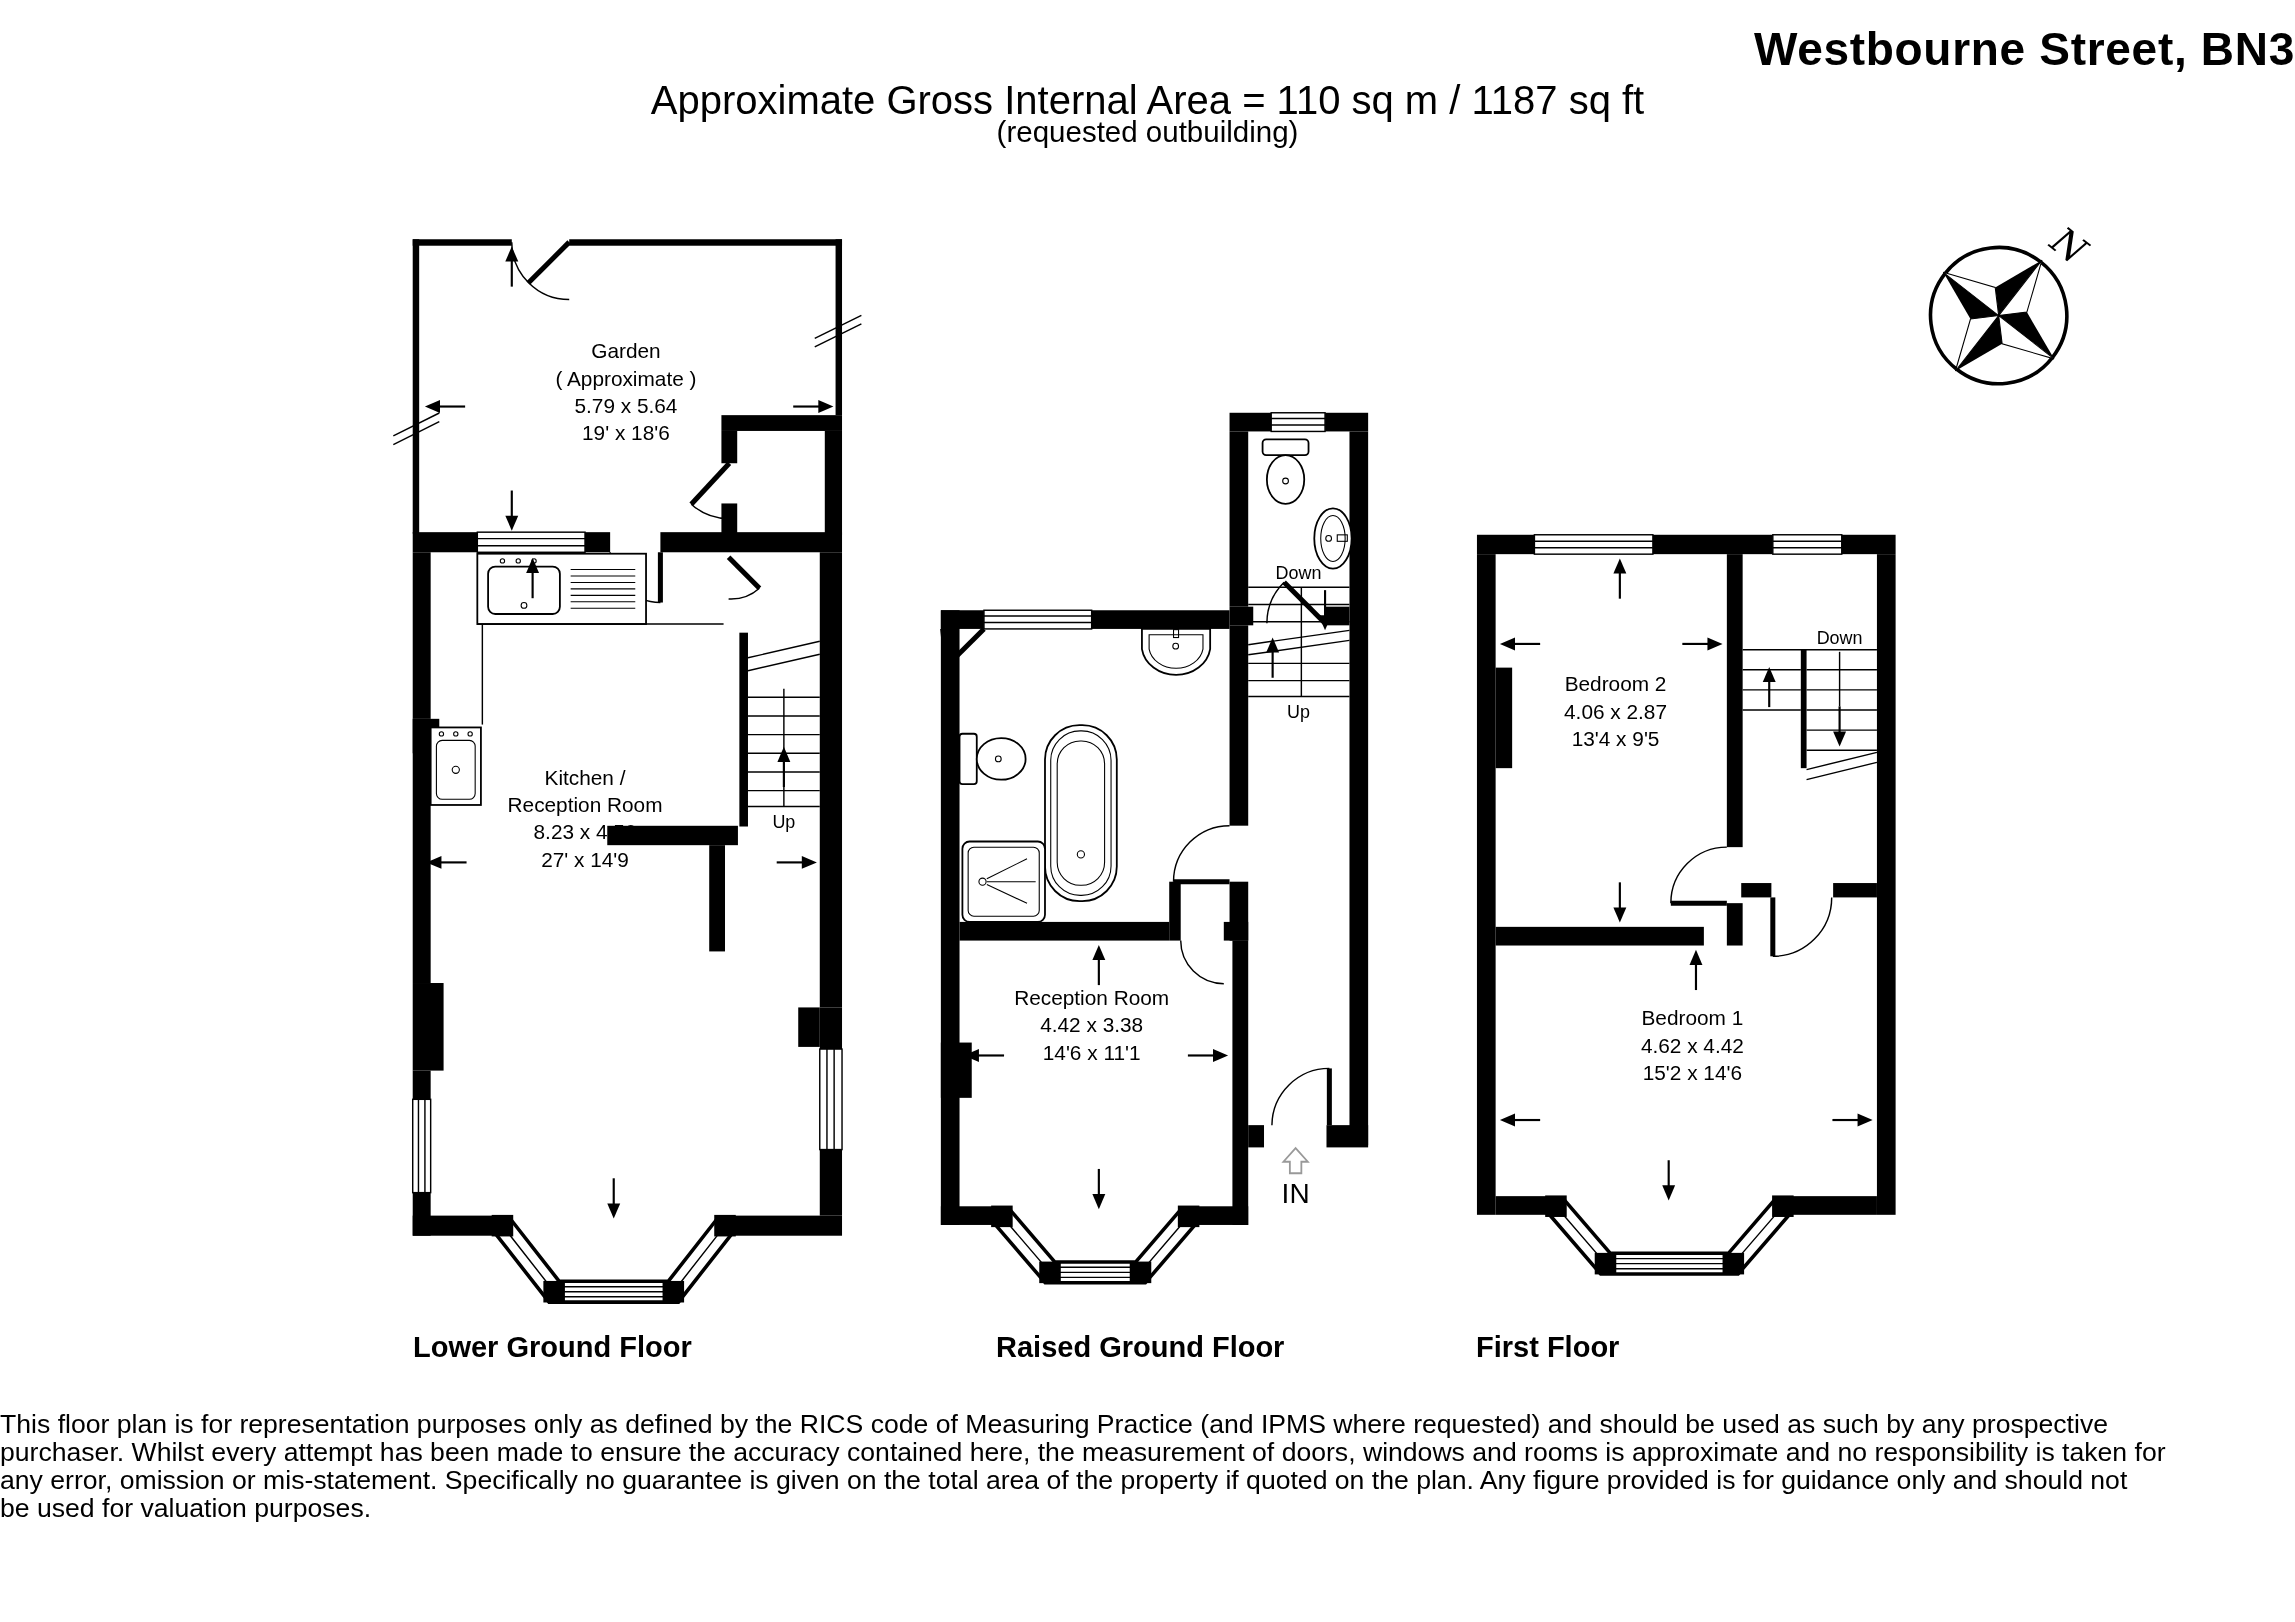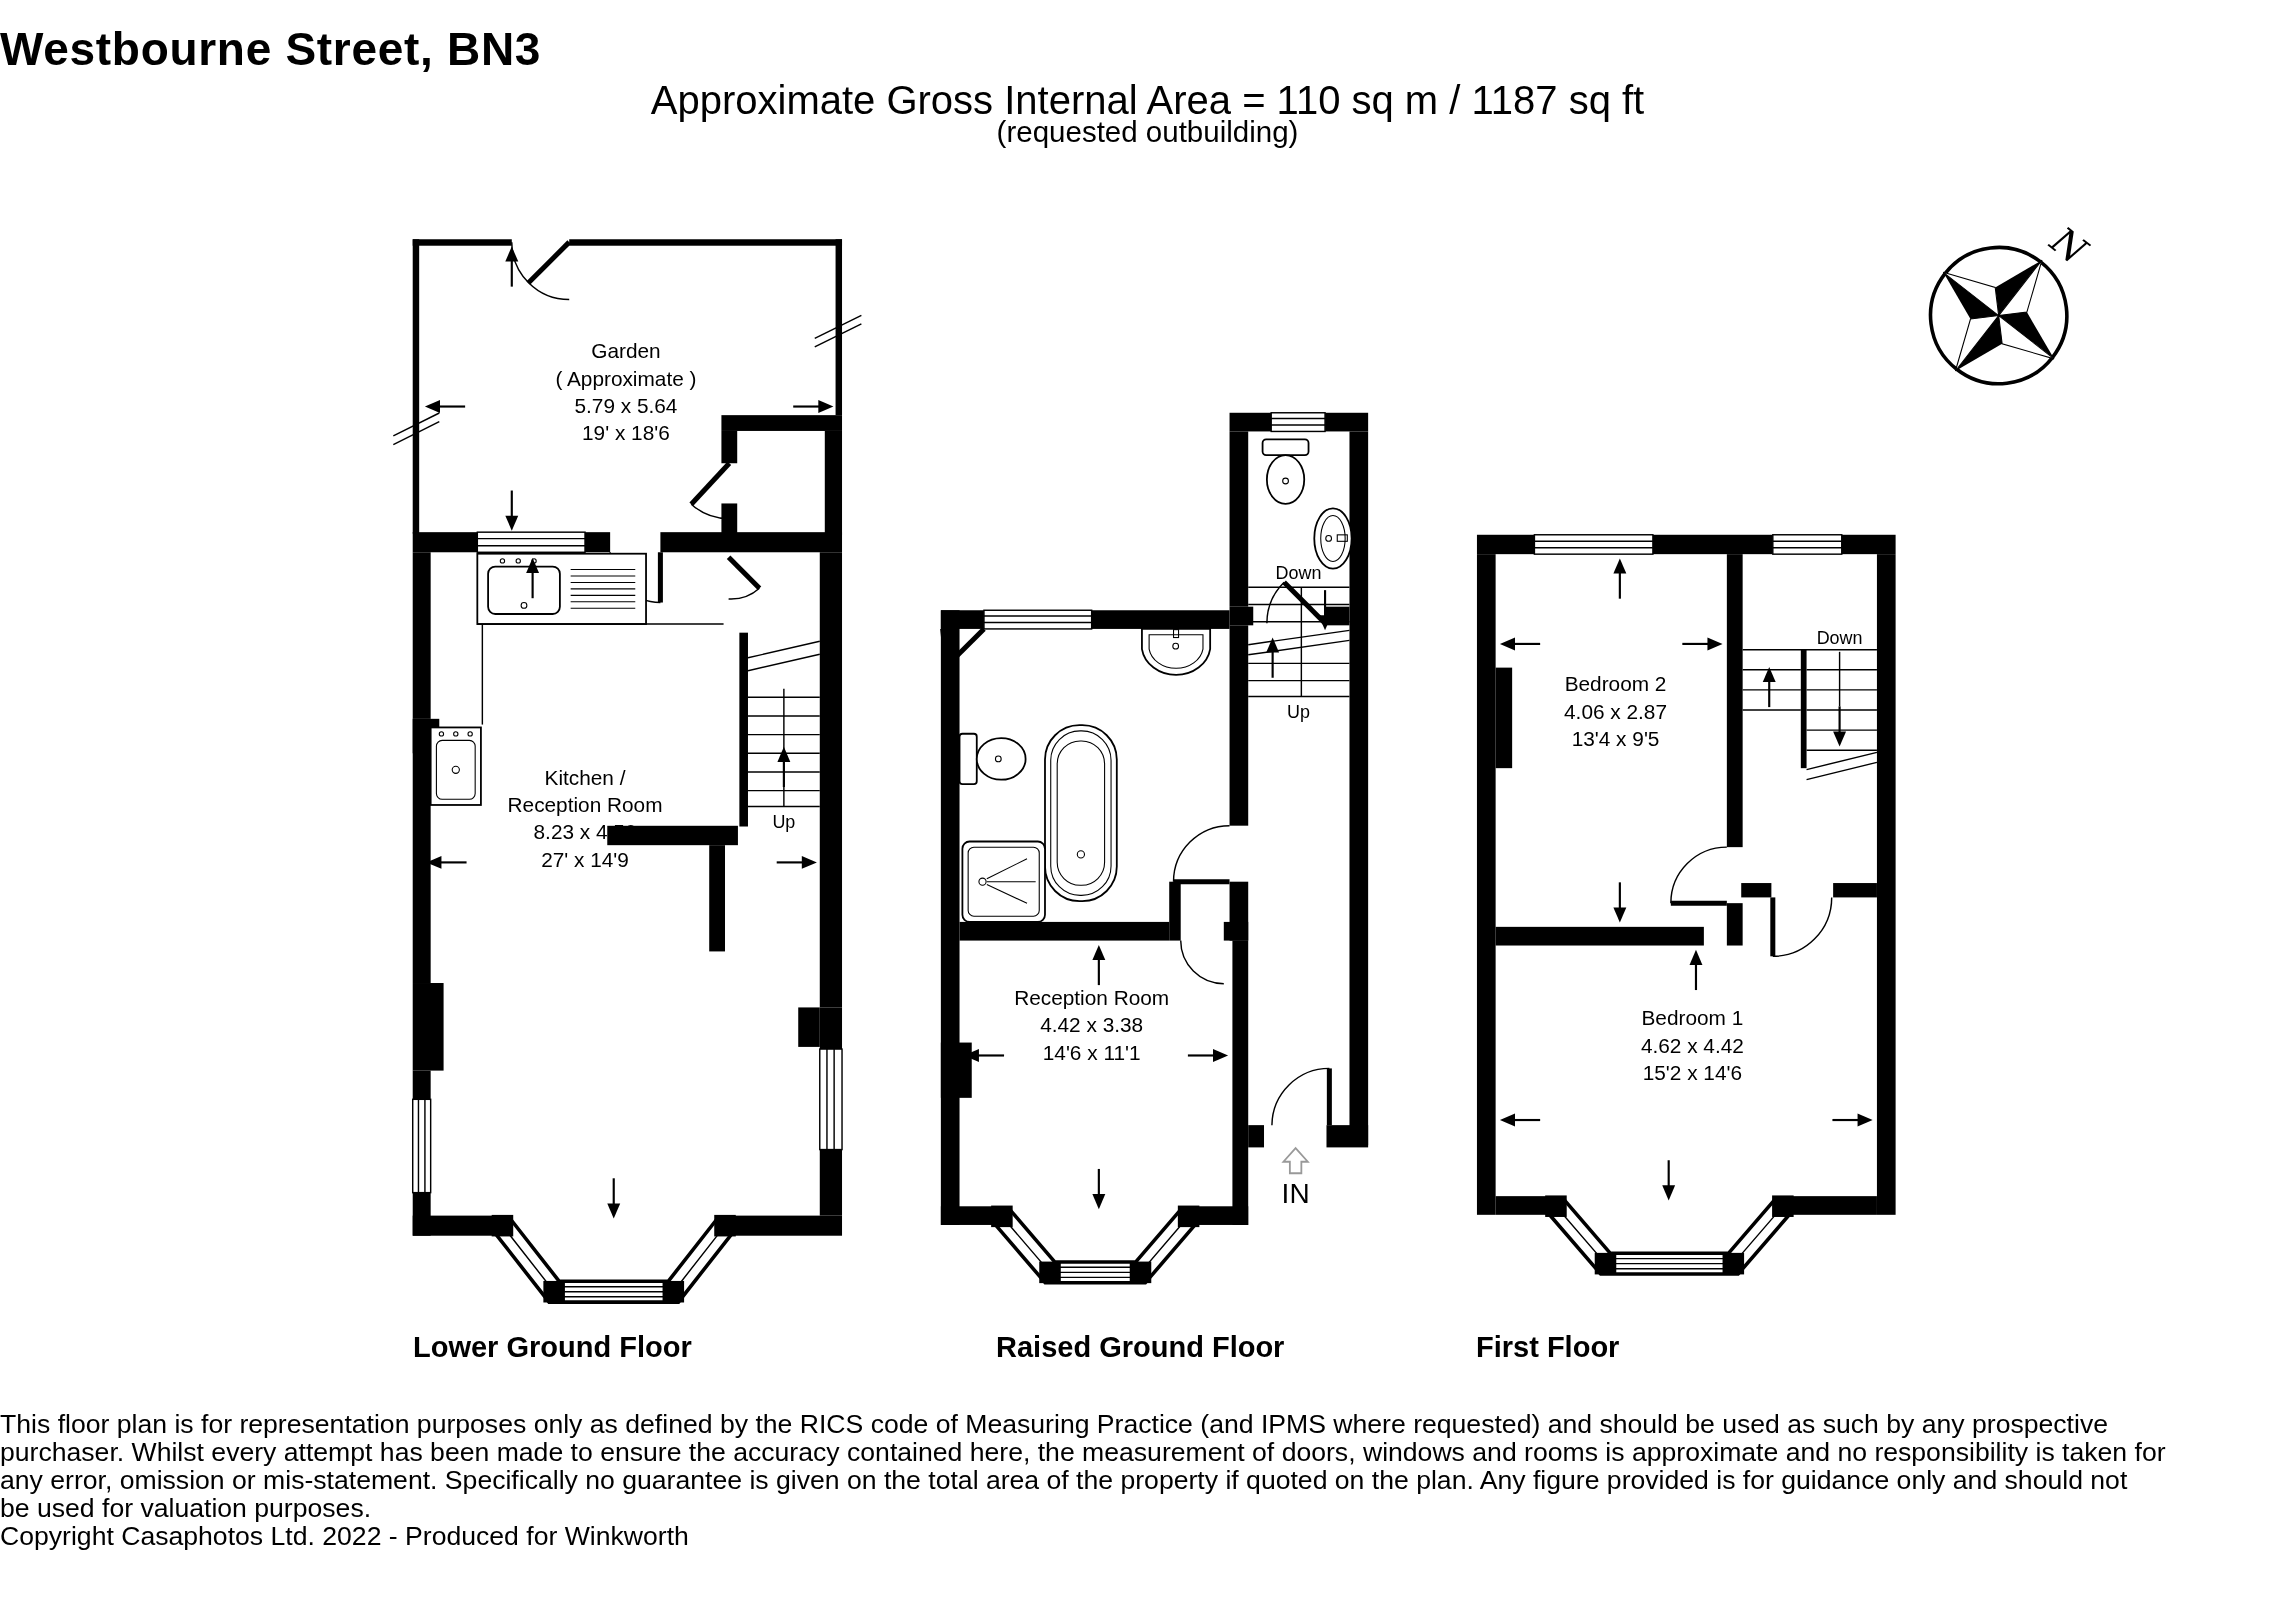--- a/index.html
+++ b/index.html
@@ -1,21 +1,21 @@
 <!DOCTYPE html>
 <html style="font-size:11.5px"><head>
 <meta charset="utf-8">
 <style>
   html,body{margin:0;padding:0;}
   body{
     width:2295px;height:1622px;position:relative;background:#ffffff;
     font-family:"Liberation Sans",sans-serif;color:#000;overflow:hidden;
   }
   .abs{position:absolute;}
-  .title{top:21.6px;left:0;width:2295px;text-align:left;font-size:46px;font-weight:bold;letter-spacing:0.7px;}
+  .title{top:21.6px;left:0;width:2295px;text-align:right;font-size:46px;font-weight:bold;letter-spacing:0.7px;}
   .subtitle{top:78px;left:0;width:2295px;text-align:center;font-size:40px;}
   .subnote{top:115px;left:0;width:2295px;text-align:center;font-size:29.5px;}
   .floor-label{font-size:29px;font-weight:bold;white-space:nowrap;}
   .footer{top:1410px;left:0;width:2295px;text-align:left;font-size:26.6px;line-height:28px;}
   .footer div{white-space:nowrap;}
   svg text{font-family:"Liberation Sans",sans-serif;fill:#000;}
   .rm{font-size:29px;text-anchor:middle;}
   .sm{font-size:25px;text-anchor:middle;}
   .inlbl{font-size:39px;text-anchor:middle;}
   .nlbl{font-family:"DejaVu Serif","Liberation Serif",serif;font-style:italic;font-size:52px;text-anchor:middle;}
@@ -449,15 +449,14 @@
 
 <div class="abs floor-label" style="left:413px;top:1331px;">Lower Ground Floor</div>
 <div class="abs floor-label" style="left:996px;top:1331px;">Raised Ground Floor</div>
 <div class="abs floor-label" style="left:1476px;top:1331px;">First Floor</div>
 
 <div class="abs footer">
   <div>This floor plan is for representation purposes only as defined by the RICS code of Measuring Practice (and IPMS where requested) and should be used as such by any prospective</div>
   <div>purchaser. Whilst every attempt has been made to ensure the accuracy contained here, the measurement of doors, windows and rooms is approximate and no responsibility is taken for</div>
   <div>any error, omission or mis-statement. Specifically no guarantee is given on the total area of the property if quoted on the plan. Any figure provided is for guidance only and should not</div>
   <div>be used for valuation purposes.</div>
-  <div>Copyright Casaphotos Ltd. 2022 - Produced for Winkworth</div>
 </div>
 
 
 </body></html>

